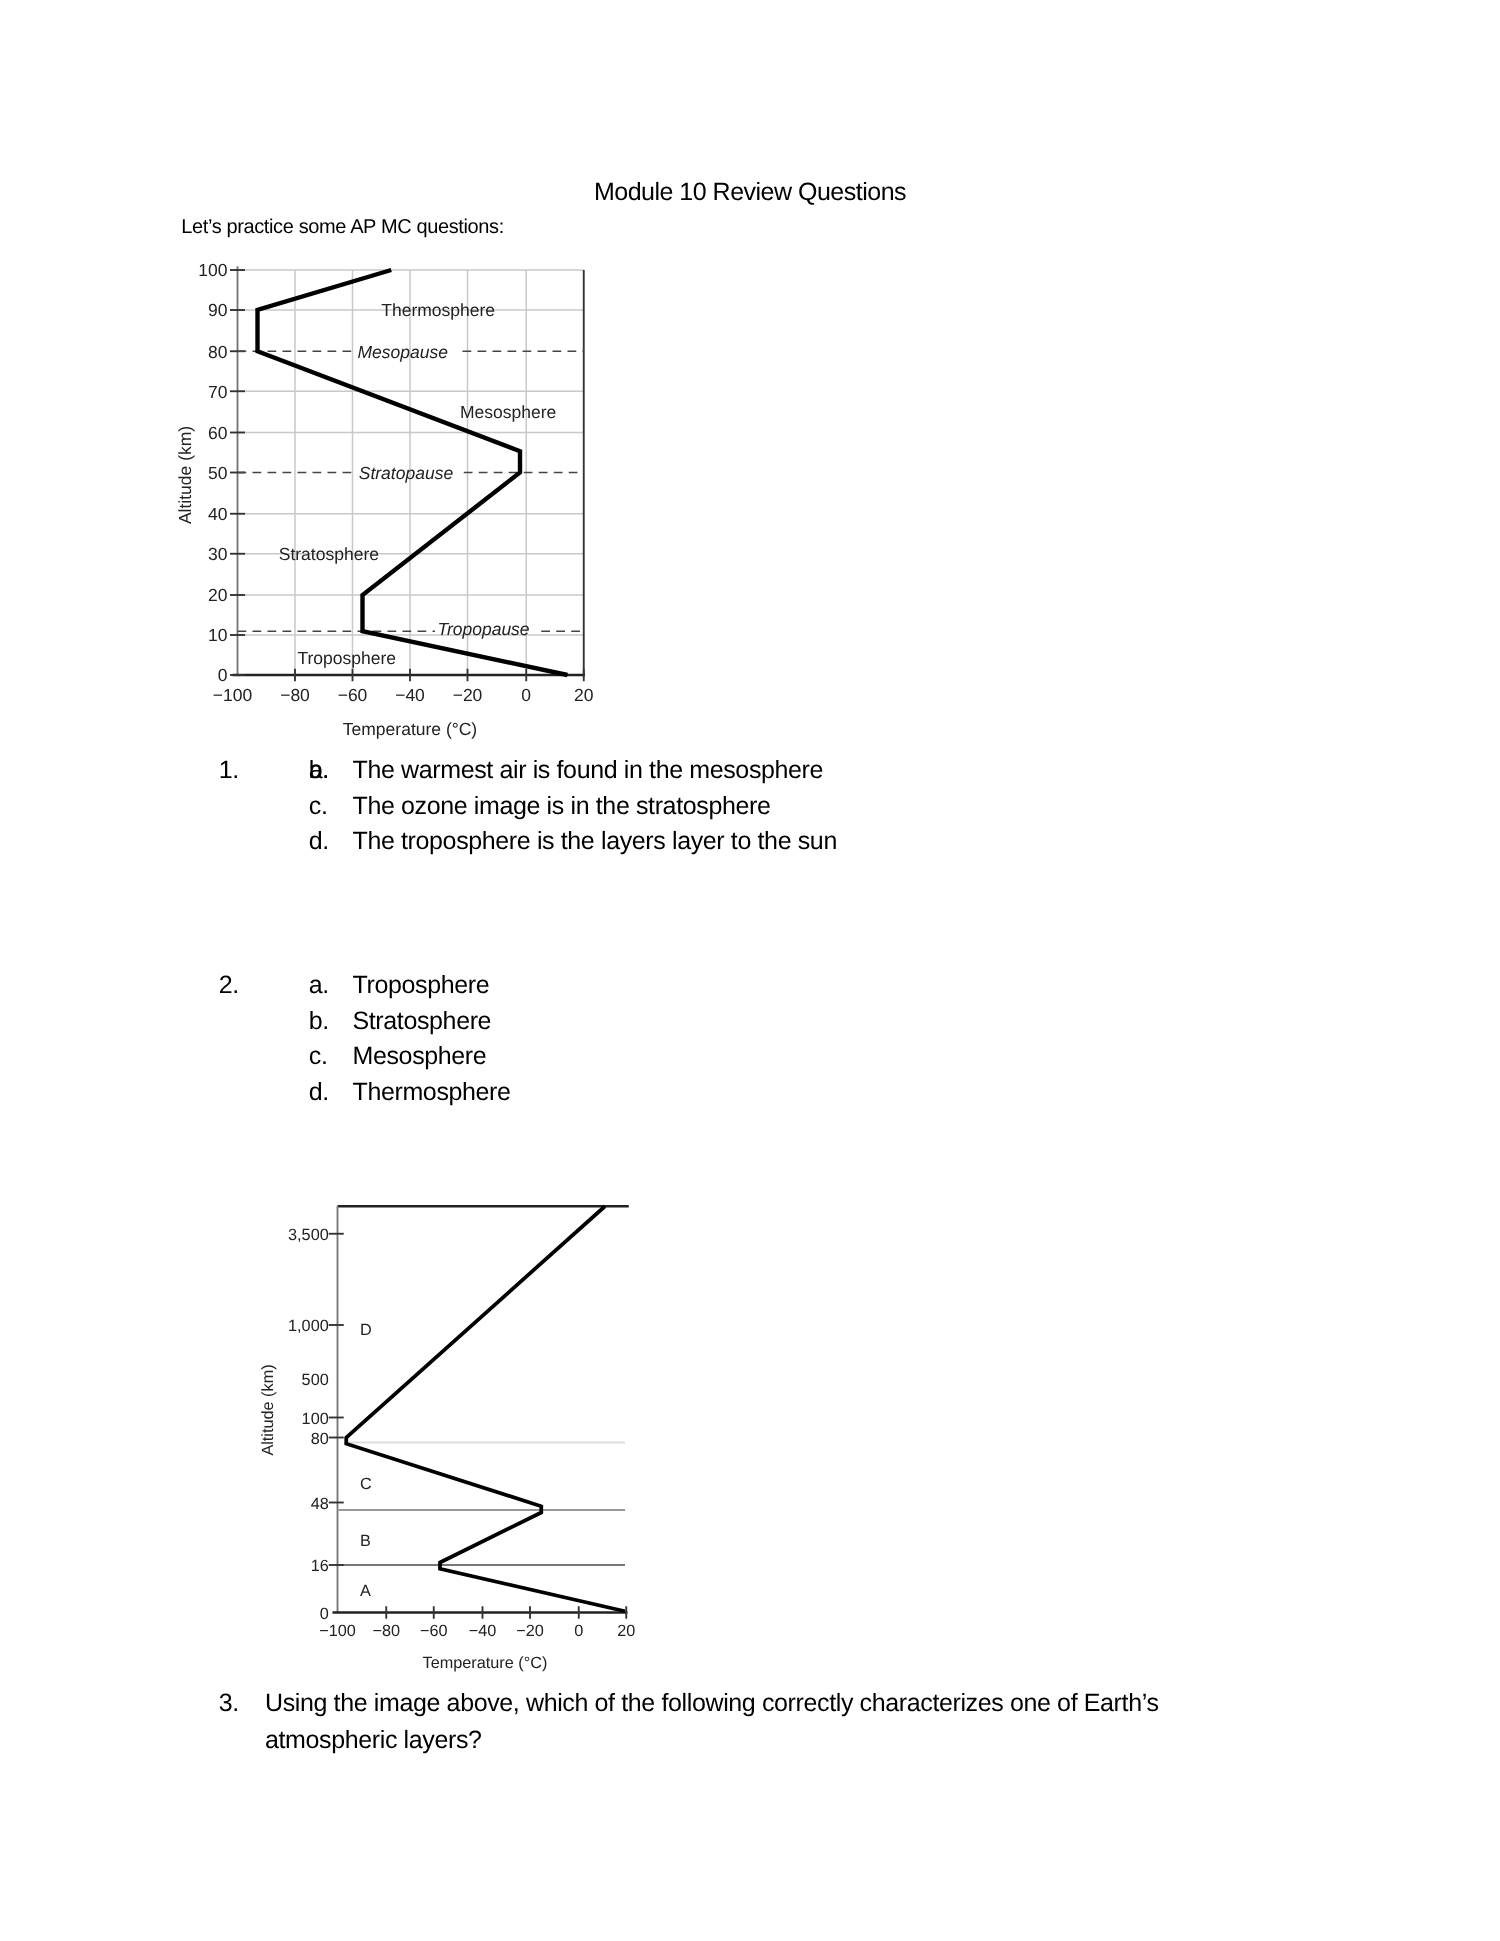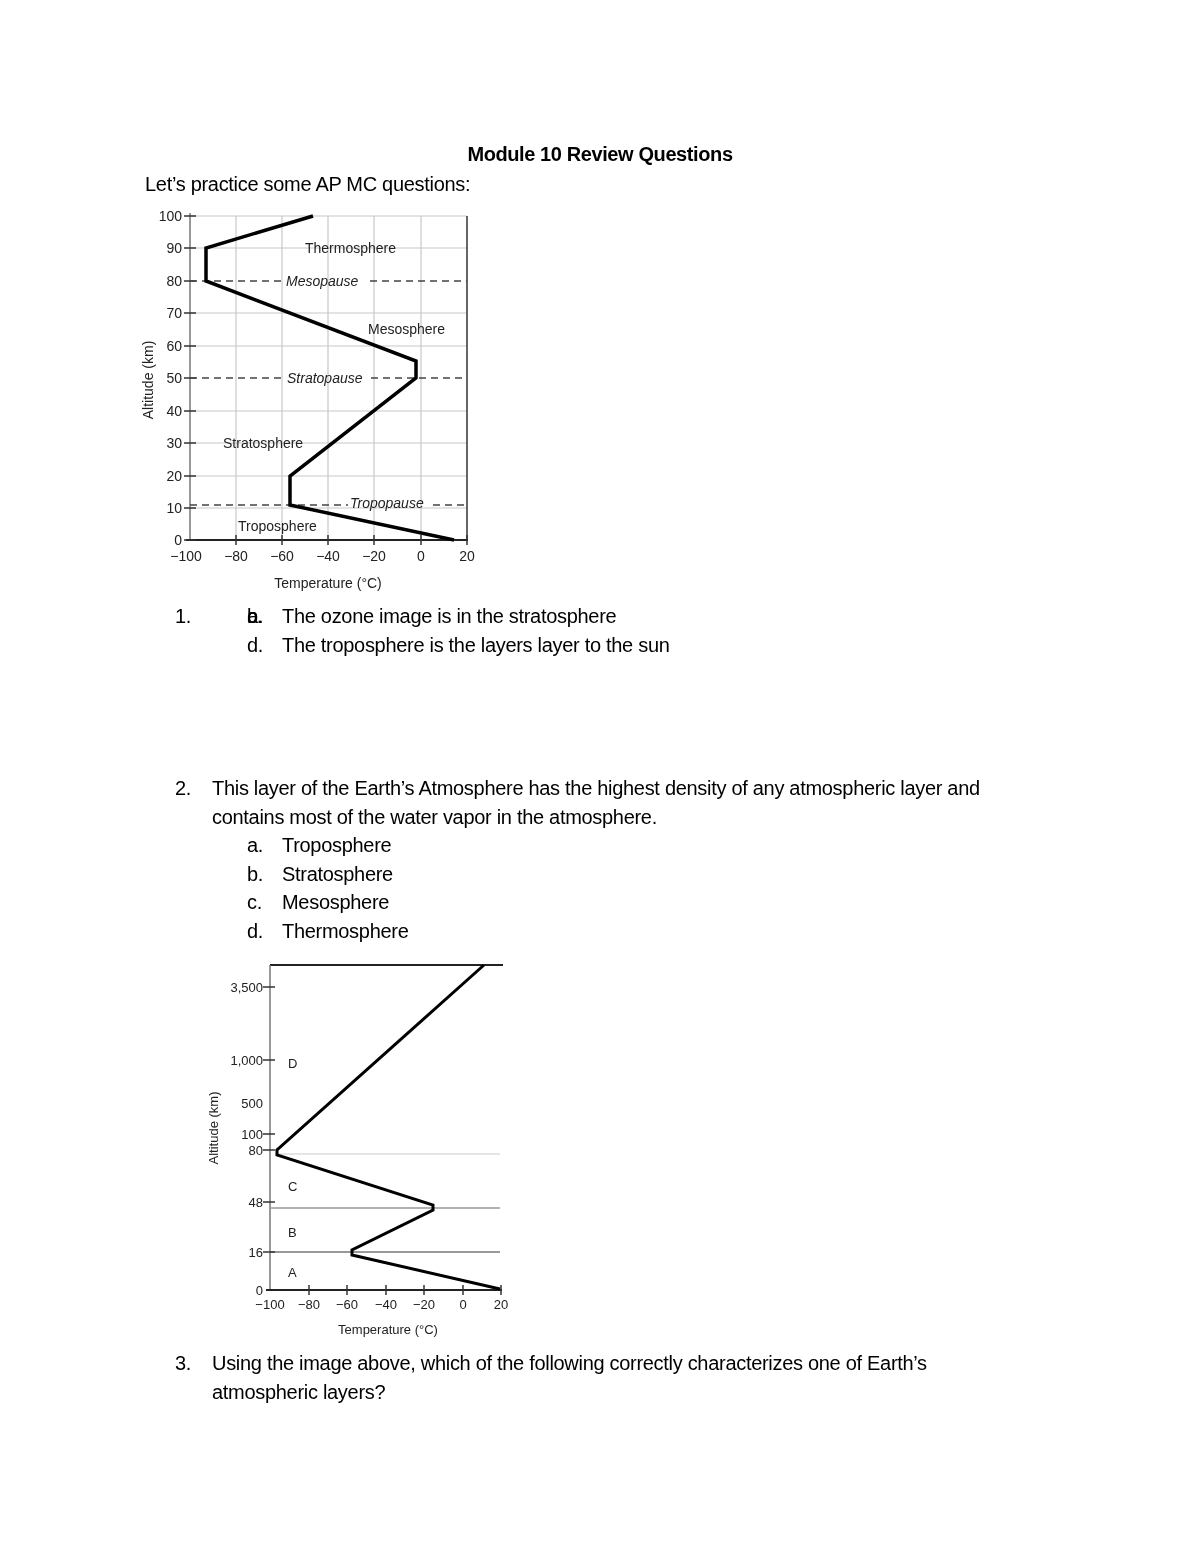--- a/index.html
+++ b/index.html
@@ -1,20 +1,20 @@
 <!DOCTYPE html>
 <html><head>
 <meta charset="utf-8">
 <style>
   html, body { margin: 0; padding: 0; background: #ffffff; }
   body { width: 1200px; height: 1553px; position: relative; overflow: hidden;
          font-family: "Liberation Sans", sans-serif; color: #000; }
   .title { position: absolute; top: 143px; left: 0; width: 1200px; text-align: center;
-           font-weight: bold; font-size: 20px; letter-spacing: -0.4px; }
-  .intro { position: absolute; top: 173px; left: 145px; font-size: 20px; letter-spacing: -0.3px; }
+           font-weight: normal; font-size: 20px; letter-spacing: -0.4px; }
+  .intro { position: absolute; top: 173px; left: 145px; font-size: 16px; letter-spacing: -0.3px; }
   .q { position: absolute; left: 175px; width: 880px; font-size: 20px; line-height: 28.5px; letter-spacing: -0.3px; }
   .q .num { position: absolute; left: 0; top: 0; width: 30px; }
   .q .stem { margin-left: 37px; }
   .q ol.opts { list-style: none; margin: 0; padding: 0; }
   .q ol.opts li { position: relative; padding-left: 107px; }
   .q ol.opts li .ltr { position: absolute; left: 72px; }
   svg text { font-family: "Liberation Sans", sans-serif; }
   .chart { position: absolute; left: 0; top: 0; }
 </style>
 </head>
@@ -107,29 +107,28 @@
     <text x="350" y="508" font-style="italic">Tropopause</text>
     <text x="238" y="531">Troposphere</text>
   </g>
   <polyline fill="none" stroke="#000" stroke-width="3.5" stroke-linejoin="miter" points="454,540 290,505 290,476 416,378 416,361 206,281 206,248 313,216"></polyline>
 </svg>
 
 <div class="q" style="top:602px;">
   <span class="num">1.</span>
   <ol class="opts">
     <li><span class="ltr">a.</span></li>
-    <li><span class="ltr">b.</span></li>
+    <li><span class="ltr">b.</span><span>The warmest air is found in the mesosphere</span></li>
     <li><span class="ltr">c.</span><span>The ozone image is in the stratosphere</span></li>
     <li><span class="ltr">d.</span><span>The troposphere is the layers layer to the sun</span></li>
   </ol>
 </div>
 
 <div class="q" style="top:774px; width:870px;">
   <span class="num">2.</span>
-  <div class="stem">This layer of the Earth’s Atmosphere has the highest density of any atmospheric layer and contains most of the water vapor in the atmosphere.</div>
   <ol class="opts">
     <li><span class="ltr">a.</span><span>Troposphere</span></li>
     <li><span class="ltr">b.</span><span>Stratosphere</span></li>
     <li><span class="ltr">c.</span><span>Mesosphere</span></li>
     <li><span class="ltr">d.</span><span>Thermosphere</span></li>
   </ol>
 </div>
 
 <svg class="chart" width="1200" height="1553" viewBox="0 0 1200 1553" style="top:0;left:0;pointer-events:none;">
   <line x1="270" y1="965" x2="503" y2="965" stroke="#222" stroke-width="2"></line>

